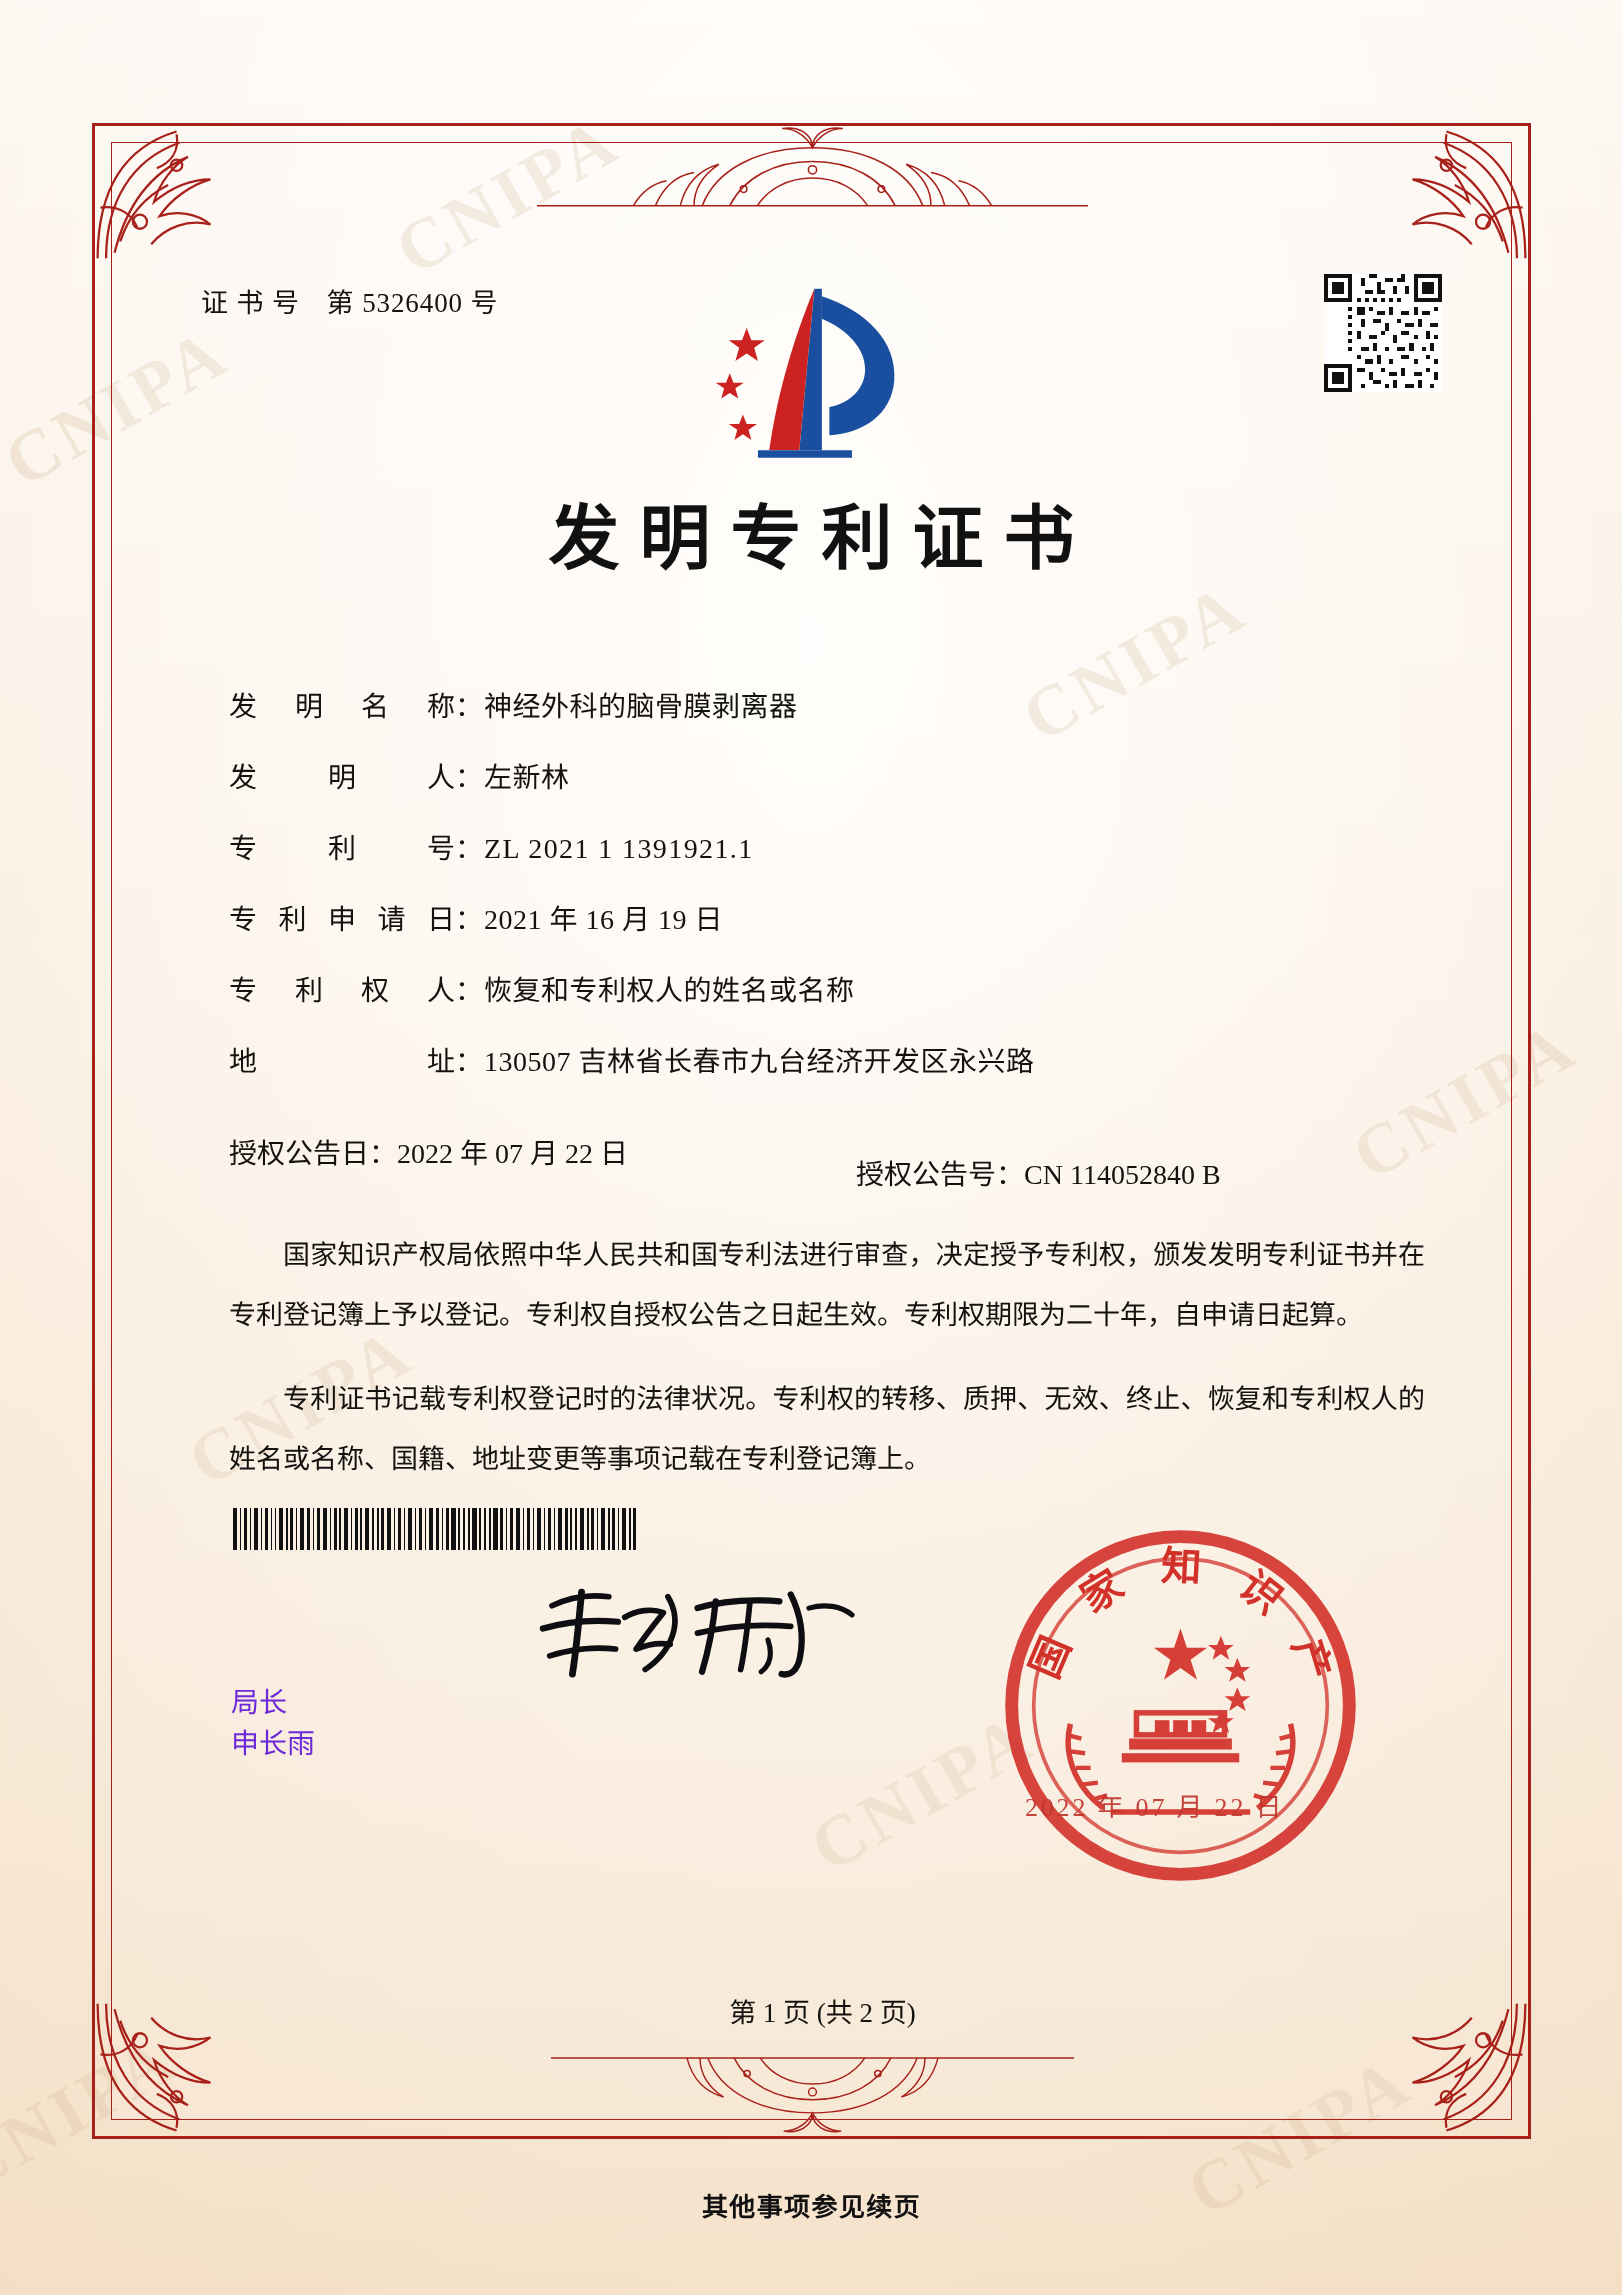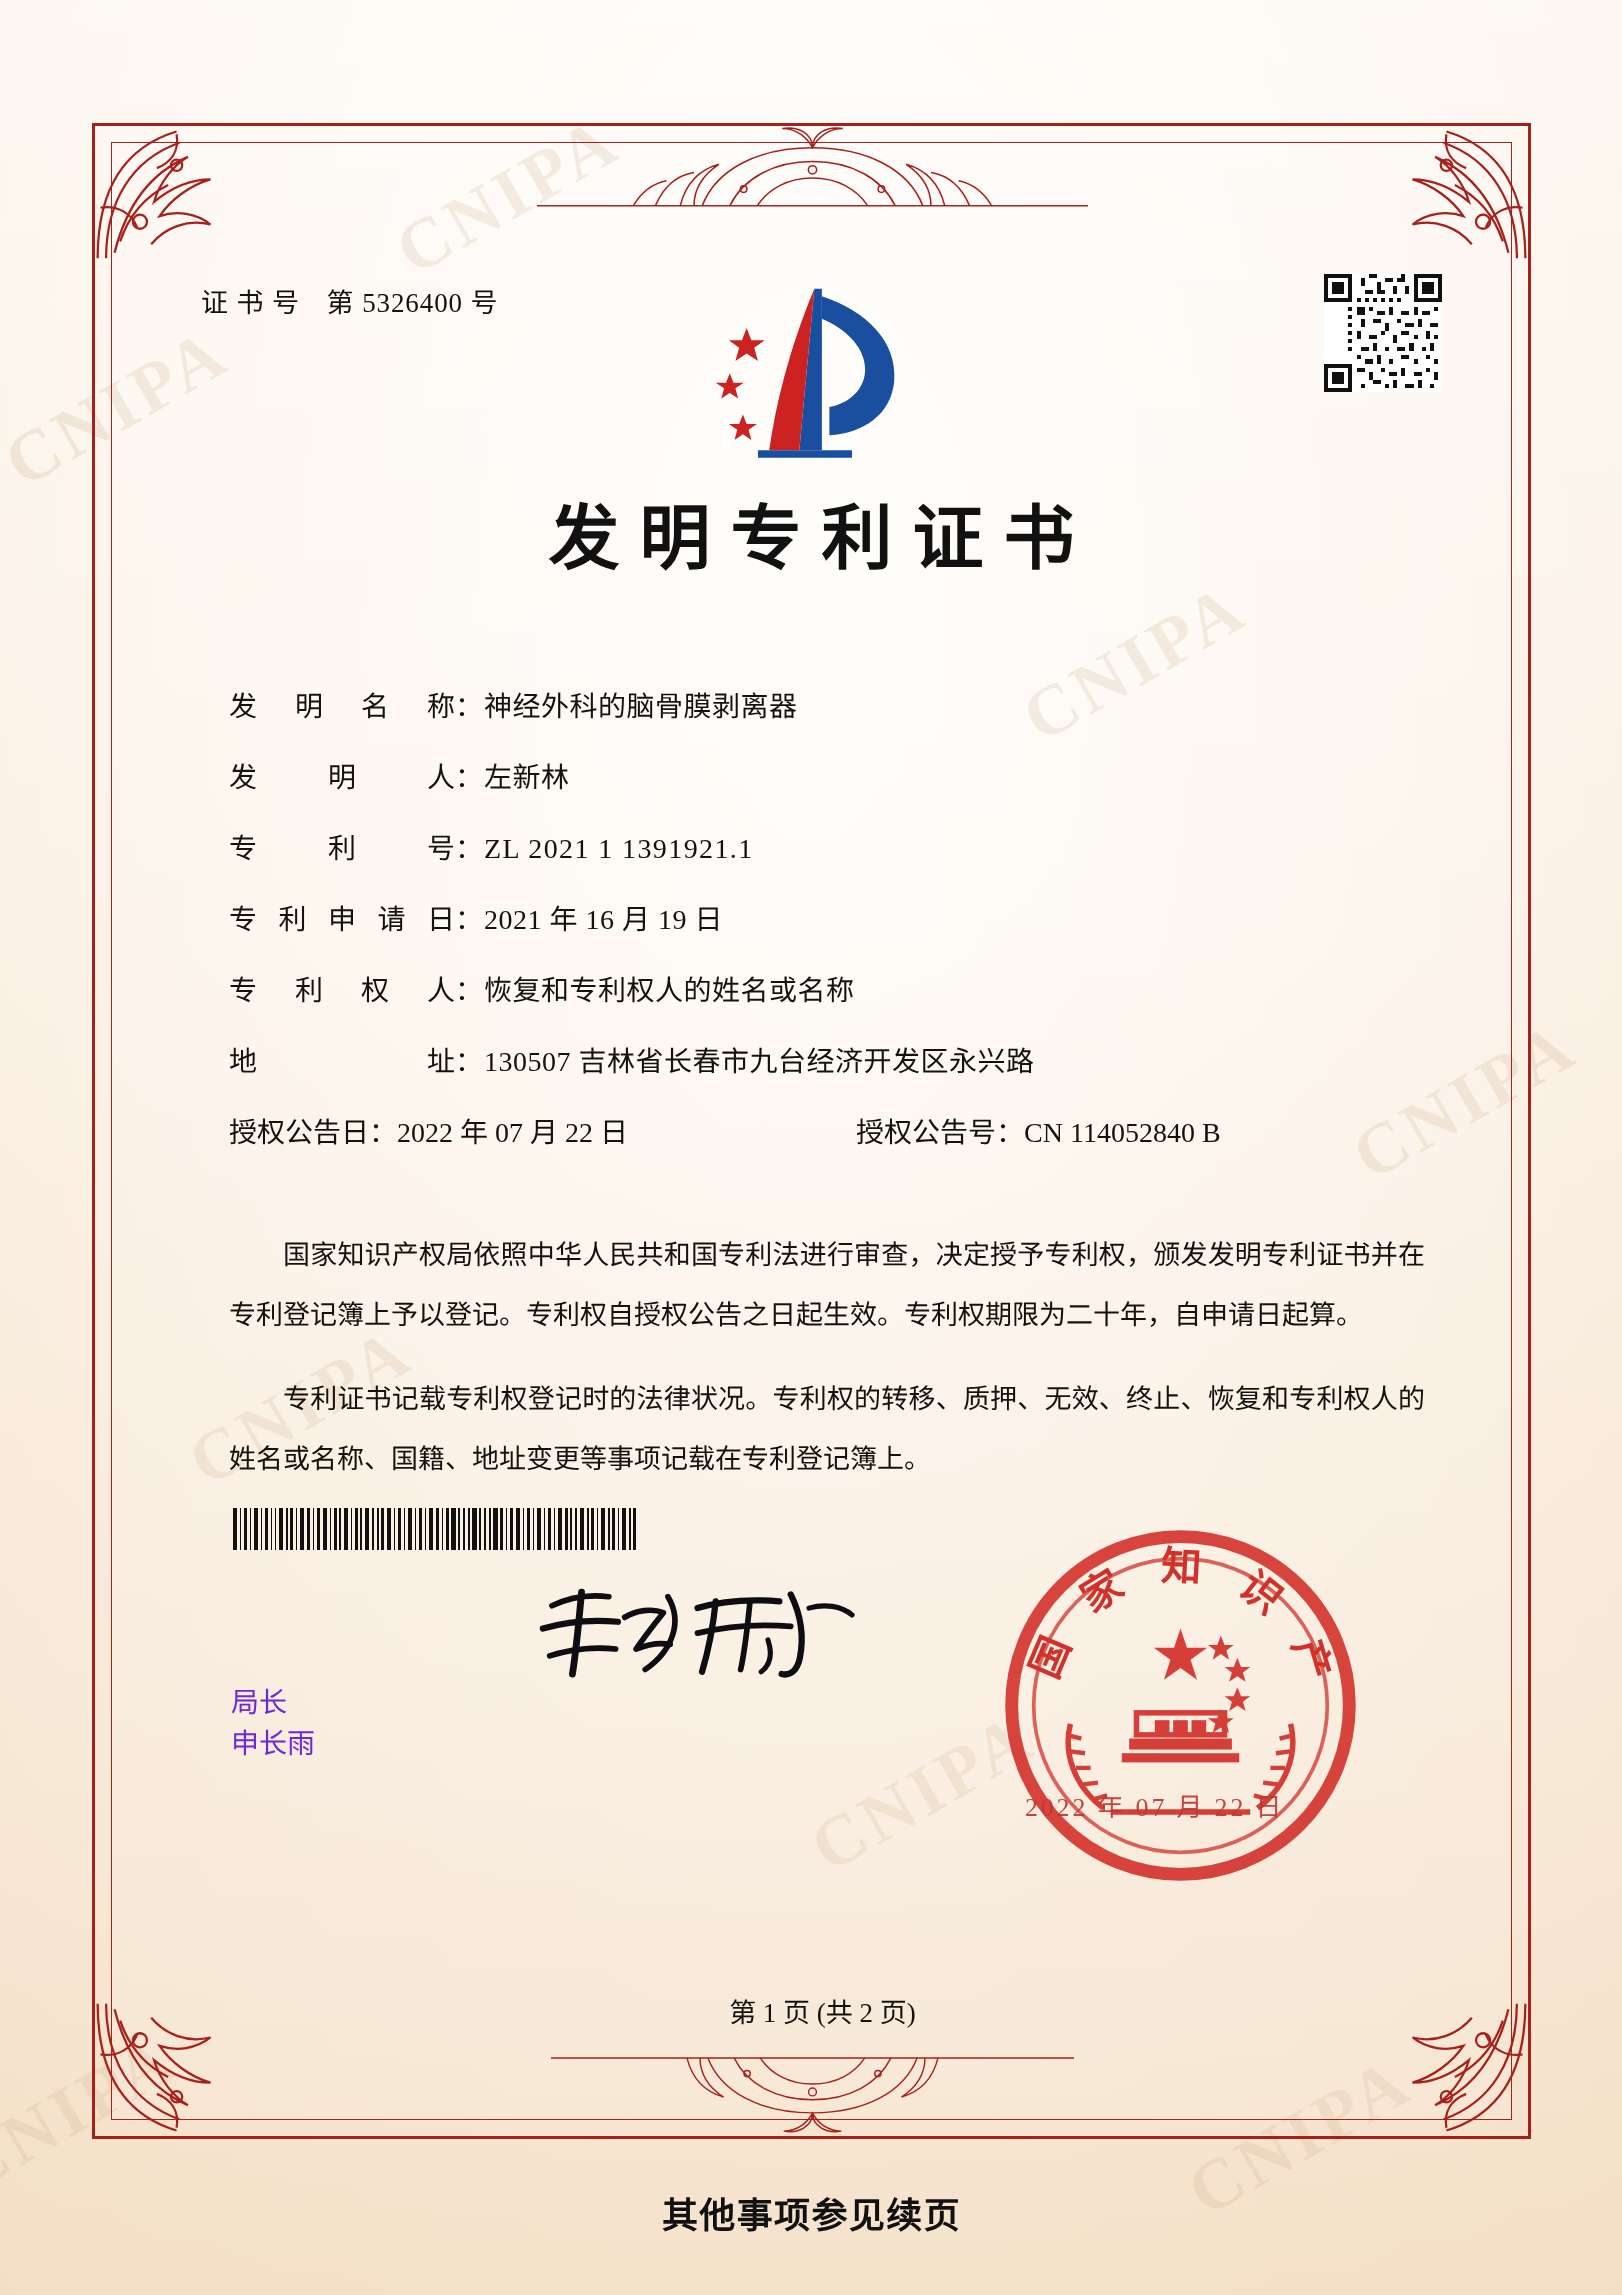--- a/index.html
+++ b/index.html
@@ -171,21 +171,21 @@
     font-family: "Liberation Serif", serif;
     letter-spacing: 1.4px;
   }
   .pub-row {
     display: flex;
     align-items: center;
     margin-bottom: 9.4px;
     font-size: 28px;
   }
   .pub-left { width: 627px; flex: none; }
-  .pub-right { flex: 1; }
+  .pub-right { flex: 1; margin-top: 42px; }
 
   .para {
     position: absolute;
     left: 118px;
     right: 87px;
     font-size: 27px;
     line-height: 60px;
     color: #14120f;
     text-align: justify;
   }
@@ -245,21 +245,21 @@
     color: #14120f;
     margin-left: 22px;
   }
 
   .footer-note {
     position: absolute;
     left: 0;
     right: 0;
     top: 2186px;
     text-align: center;
-    font-size: 36px;
+    font-size: 26px;
     font-weight: bold;
     color: #111;
     letter-spacing: 1.4px;
   }
 </style>
 </head>
 <body>
 
 <div class="page">
   <div class="paper-bg"></div>

